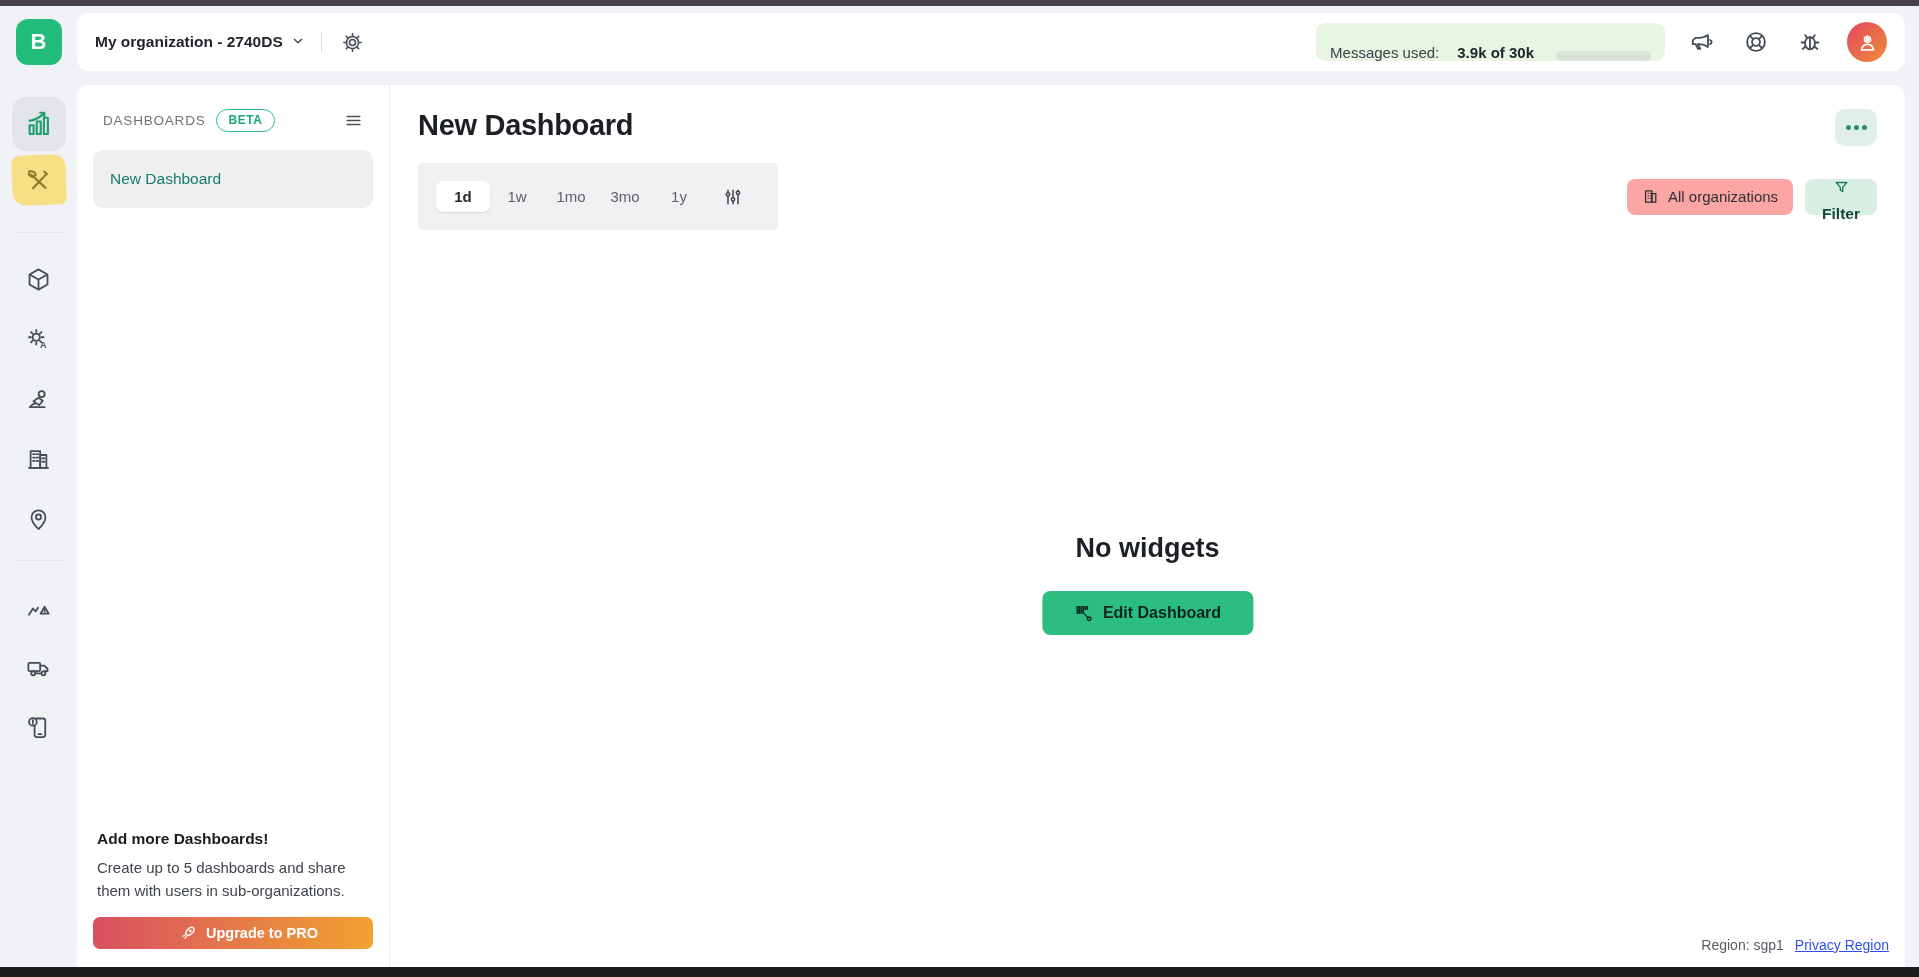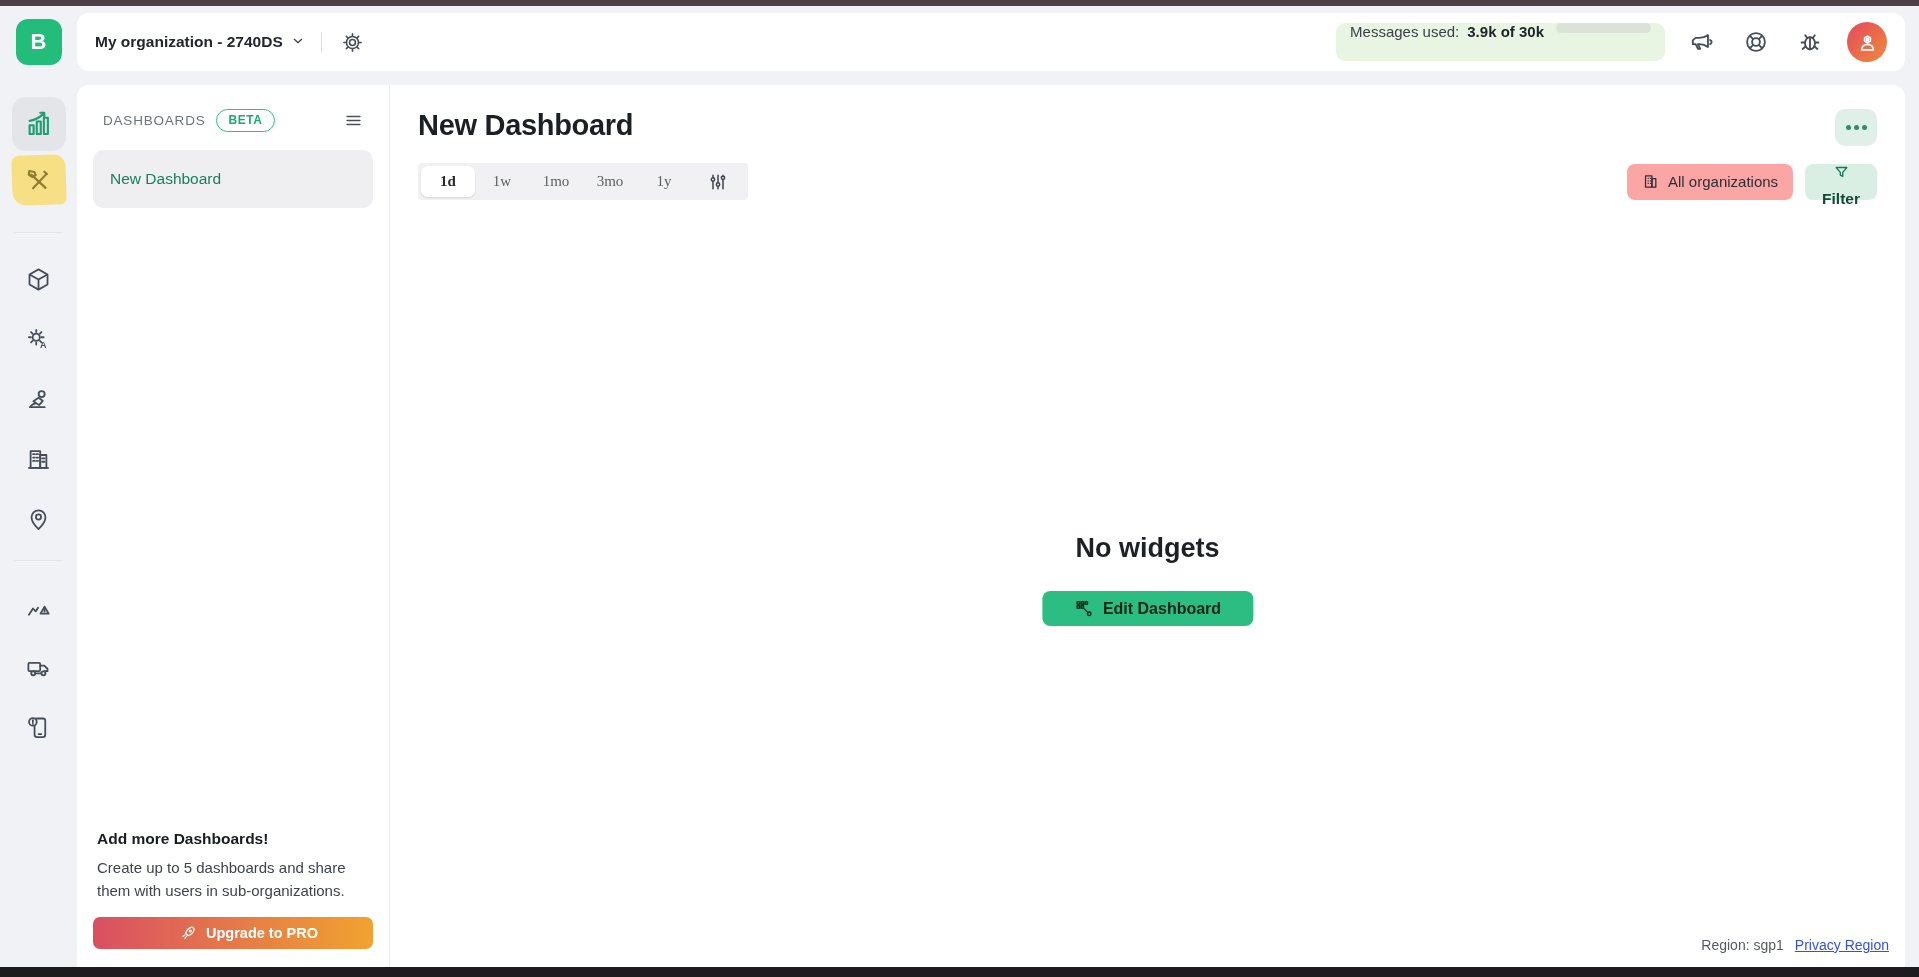--- a/index.html
+++ b/index.html
@@ -11,21 +11,21 @@
 
   
   .topbar { display:flex; align-items:stretch; height:58px; margin-top:7px; }
   .rail-head { width:77px; display:flex; align-items:center; justify-content:center; }
   .logo { width:46px; height:46px; border-radius:12px; background:#23bd7b; color:#fff; font-size:22px; font-weight:700; display:flex; align-items:center; justify-content:center; cursor:pointer; }
   .topcard { flex:1; margin-right:14px; background:#fff; border-radius:12px; display:flex; align-items:center; padding:0 18px; }
   .org-sel { display:flex; gap:7px; font-size:15.5px; font-weight:600; color:#23272d; cursor:pointer; }
   .v-sep { width:1px; height:20px; background:#d9dce1; margin:0 15px; }
   .icon-btn { background:none; border:none; color:#454d59; display:flex; align-items:center; justify-content:center; cursor:pointer; padding:4px; }
   .top-right { margin-left:auto; display:flex; align-items:center; gap:20px; }
-  .usage-pill { background:#e8f5e3; border-radius:9px; height:38px; display:flex; align-items:flex-start; gap:8px; padding:0 14px; }
+  .usage-pill { background:#e8f5e3; border-radius:9px; height:38px; display:flex; align-items:flex-end; gap:18px; padding:0 14px; }
   .usage-pill .lbl { font-size:15px; color:#3c4147; }
   .usage-pill .val { font-size:15px; font-weight:700; color:#22262b; }
   .progress { width:95px; height:10px; border-radius:5px; background:#dbe3d8; overflow:hidden; margin-left:4px; }
   .progress-fill { height:100%; border-radius:5px; background:#63bb52; }
   .avatar { width:40px; height:40px; border-radius:50%; background:linear-gradient(135deg,#e4485e,#ef8c3a); display:flex; align-items:center; justify-content:center; cursor:pointer; }
 
   
   .content { display:flex; margin-top:14px; height:882px; }
   .rail { width:77px; display:flex; flex-direction:column; align-items:center; padding-top:12px; flex-shrink:0; }
   .rail-btn { width:54px; height:54px; border-radius:14px; display:flex; align-items:center; justify-content:center; cursor:pointer; border:none; background:transparent; color:#454d59; }
@@ -48,32 +48,32 @@
   .promo-body { font-size:15px; color:#3f444b; line-height:1.5; margin:0 4px 15px; }
   .pro-btn { height:32px; border:none; border-radius:7px; background:linear-gradient(90deg,#d94f63,#f1a32f); color:#fff; font-weight:700; font-size:14.5px; display:flex; align-items:center; justify-content:center; gap:9px; width:100%; cursor:pointer; font-family:inherit;padding-left:32px; }
 
   
   .main { flex:1; position:relative; padding:24px 28px; }
   .m-head { display:flex; align-items:flex-start; }
   .m-title { font-size:29px; font-weight:700; color:#1c2025; letter-spacing:-.3px; }
   .dots-btn { margin-left:auto; width:42px; height:37px; border:none; border-radius:10px; background:#def0e7; display:flex; align-items:center; justify-content:center; gap:3px; cursor:pointer; }
   .dots-btn i { width:5px; height:5px; border-radius:50%; background:#2f8e6a; display:block; }
   .m-toolbar { display:flex; align-items:center; margin-top:17px; }
-  .seg { background:#f1f1f4; border-radius:4px; padding:3px; display:flex; align-items:center;font-family:Liberation Serif, serif; }
+  .seg { background:#f1f1f4; border-radius:4px; padding:18px; display:flex; align-items:center; }
   .seg-tab { min-width:54px; height:31px; border:none; background:transparent; border-radius:7px; font-size:15px; color:#5c6167; cursor:pointer; font-family:inherit; padding:0 12px; }
   .seg-tab.active { background:#fff; color:#26292e; font-weight:700; box-shadow:0 1px 2px rgba(0,0,0,.12); }
   .seg-sliders { width:54px; height:31px; border:none; background:transparent; border-radius:7px; display:flex; align-items:center; justify-content:center; color:#3c434c; cursor:pointer; }
   .tb-right { margin-left:auto; display:flex; align-items:center; gap:12px; }
   .org-btn { height:36px; border:none; border-radius:8px; background:#fca5a5; color:#2c3036; font-size:15px; display:flex; align-items:center; gap:9px; padding:0 15px; cursor:pointer; font-family:inherit; }
   .filter-btn { height:36px; border:none; border-radius:8px; background:#d9efe4; color:#124a38; font-size:15.5px; font-weight:700; display:flex; align-items:center; gap:9px; padding:0 17px; cursor:pointer; font-family:inherit;flex-direction:column; }
   .filter-btn svg { color:#177a5a; }
 
   .empty { position:absolute; top:448px; left:50%; transform:translateX(-50%); text-align:center; }
   .empty h2 { font-size:27px; font-weight:800; color:#1d2126; }
-  .edit-btn { margin-top:27px; background:#2cbd83; border:none; border-radius:8px; height:35px; padding:0 32px; display:inline-flex; align-items:center; gap:10px; font-size:16px; font-weight:700; color:#0c2419; cursor:pointer; font-family:inherit; }
+  .edit-btn { margin-top:27px; background:#2cbd83; border:none; border-radius:8px; height:44px; padding:0 32px; display:inline-flex; align-items:center; gap:10px; font-size:16px; font-weight:700; color:#0c2419; cursor:pointer; font-family:inherit; }
 
   .m-footer { position:absolute; right:16px; bottom:14px; font-size:14px; display:flex; gap:11px; align-items:baseline; }
   .region { color:#565b61; }
   .privacy { color:#3050e8; text-decoration:underline; cursor:pointer; }
 
   svg { display:block; }
 </style>
 </head>
 <body>
 

